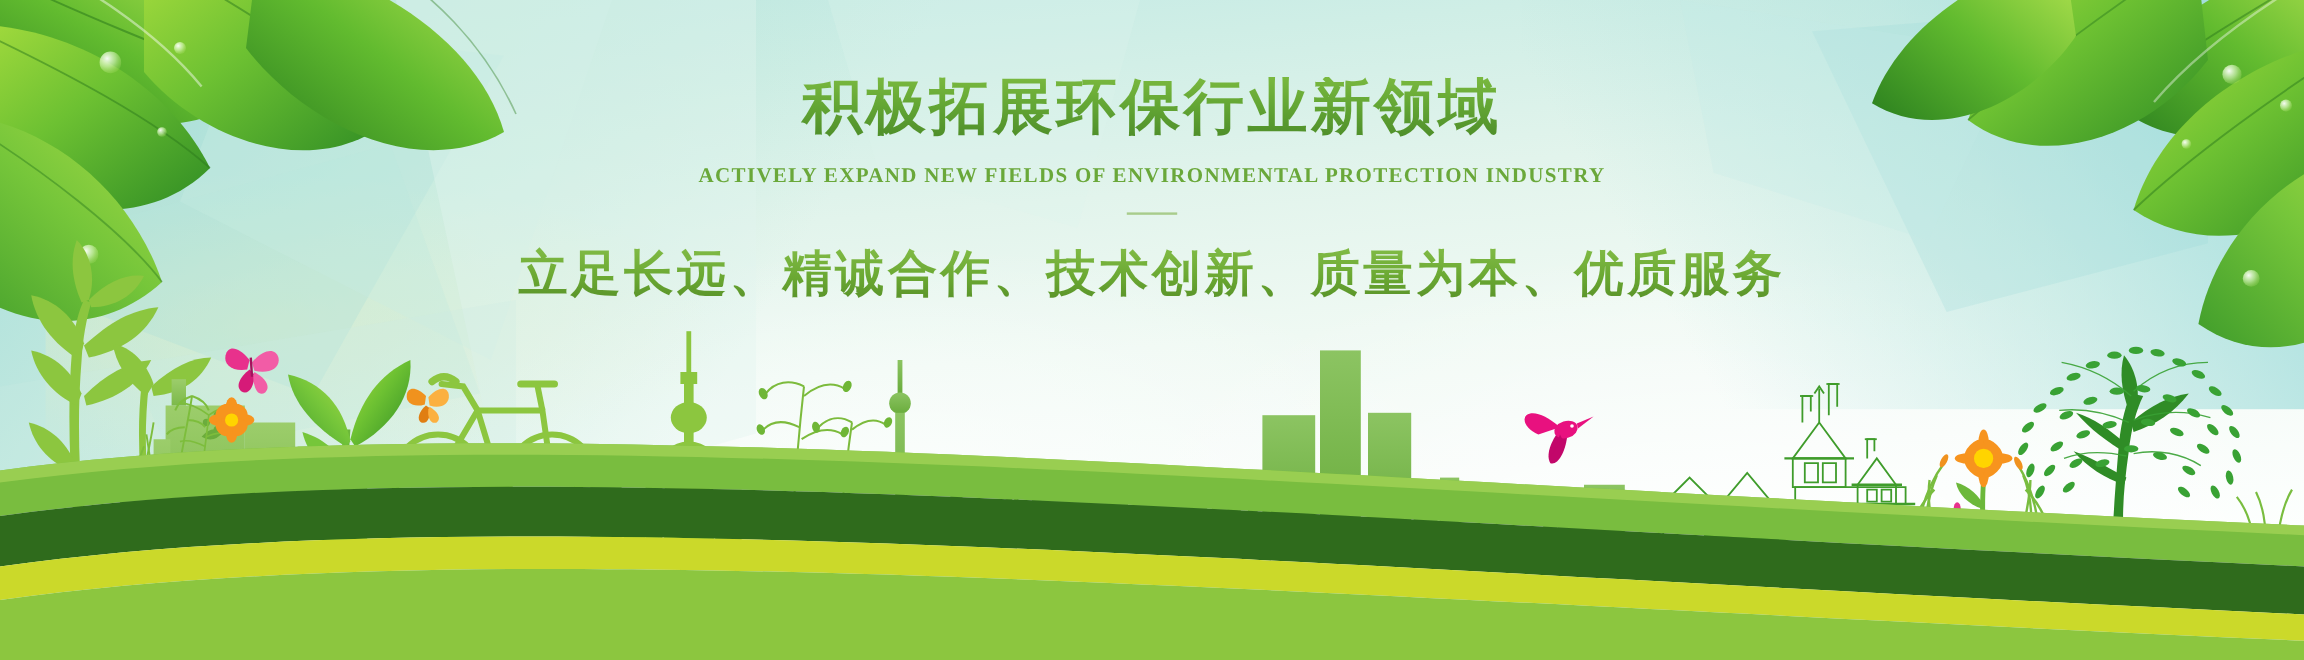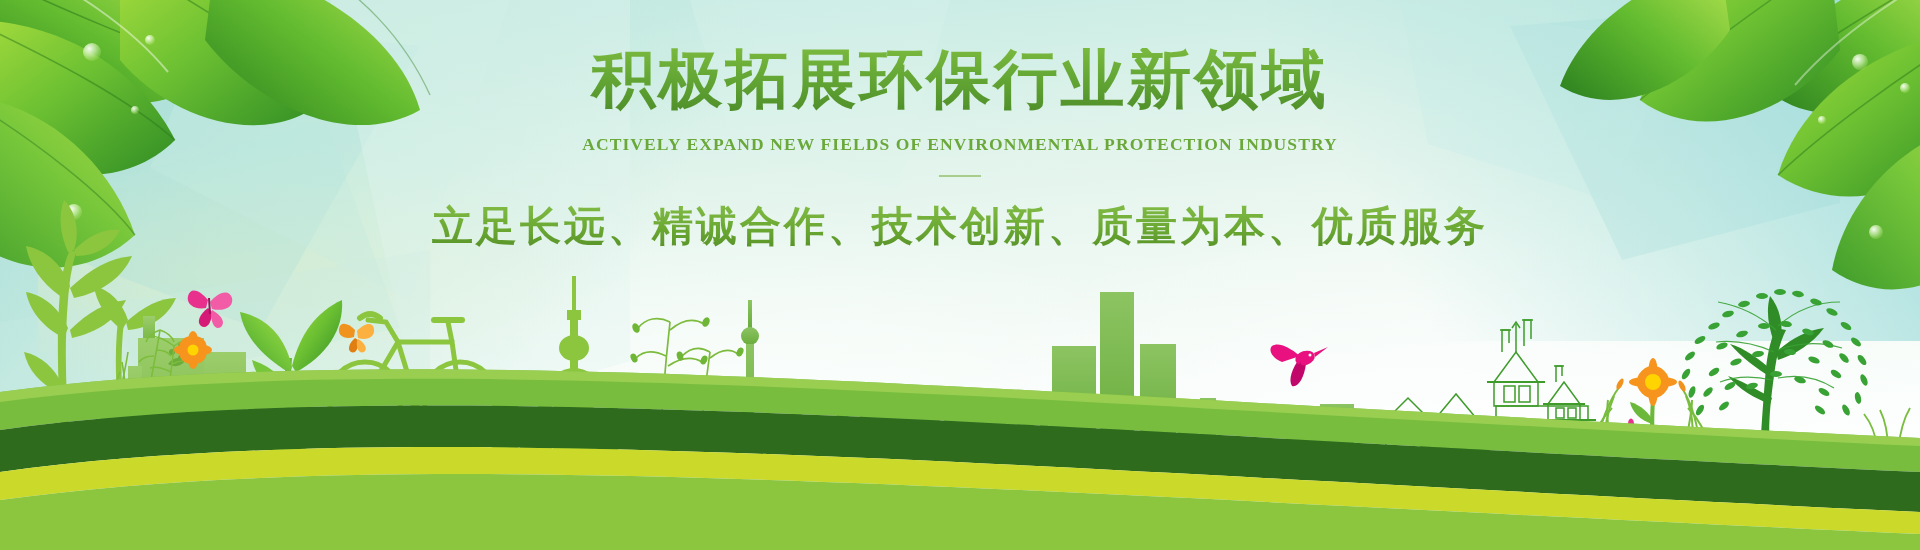--- a/index.html
+++ b/index.html
@@ -62,29 +62,29 @@
   
   .layer{position:absolute;inset:0;width:1920px;height:550px;}
 
   
   .text-block{
     position:absolute;left:0;top:48px;width:1920px;
     text-align:center;z-index:40;
   }
   .title{
     font-family:"Liberation Serif",serif;
-    font-size:64px;line-height:1;
+    font-size:50px;line-height:1;
     font-weight:700;
     letter-spacing:3px;
     color:#5a9b32;
     background:linear-gradient(180deg,#7ab93f 0%,#63a634 48%,#4f8f2a 100%);
     -webkit-background-clip:text;background-clip:text;
     -webkit-text-fill-color:transparent;
     text-shadow:none;
-    margin:0;
+    margin:16px;
   }
   .subtitle{
     margin:22px 0 15px 0;
     font-family:"Liberation Serif",serif;
     font-size:17.5px;font-weight:700;
     letter-spacing:1.1px;
     color:#6aa83a;
   }
   .divider{
     width:42px;height:2px;margin:20px auto 0 auto;

